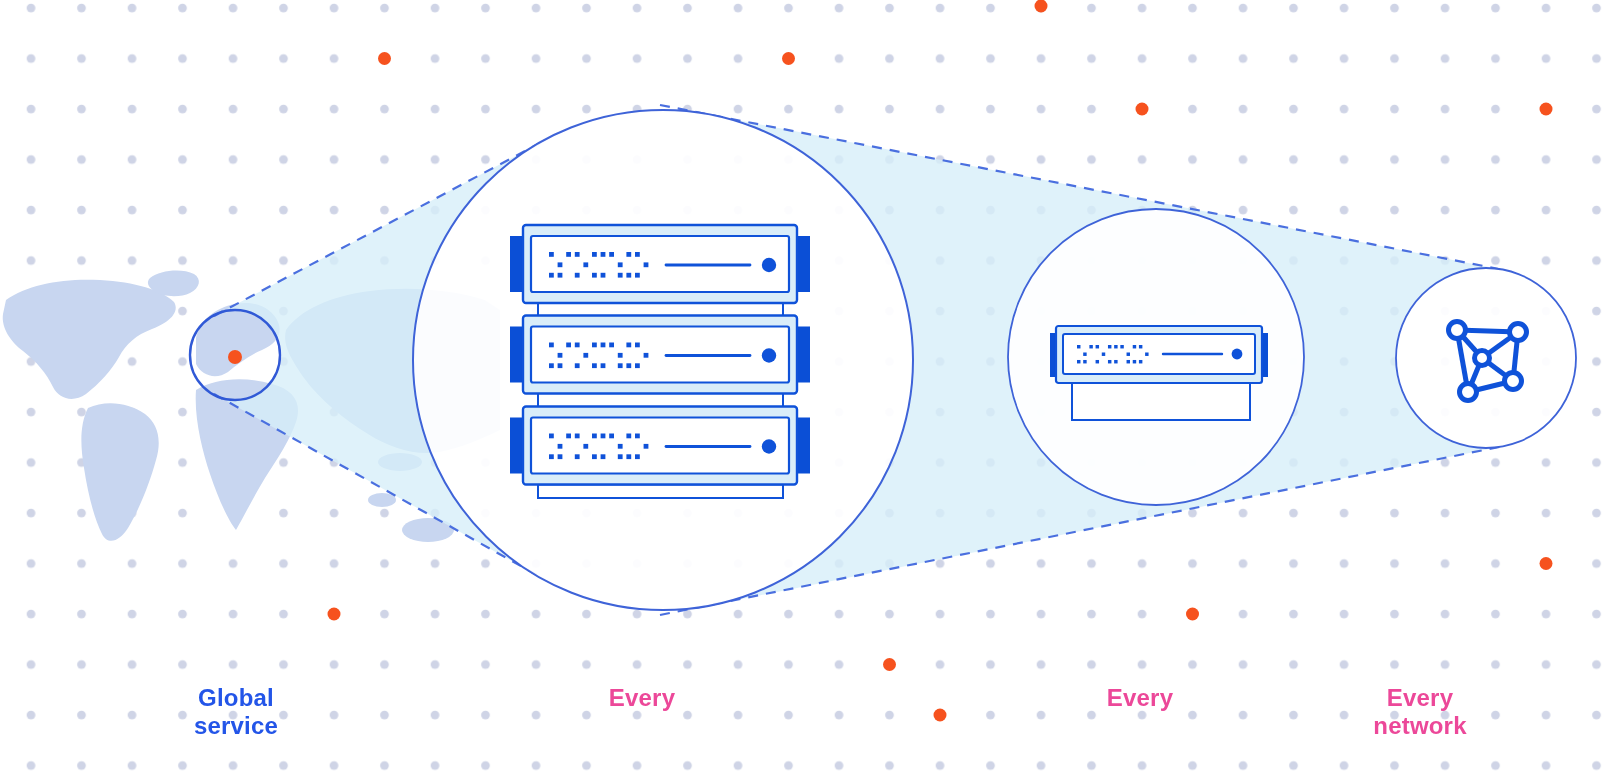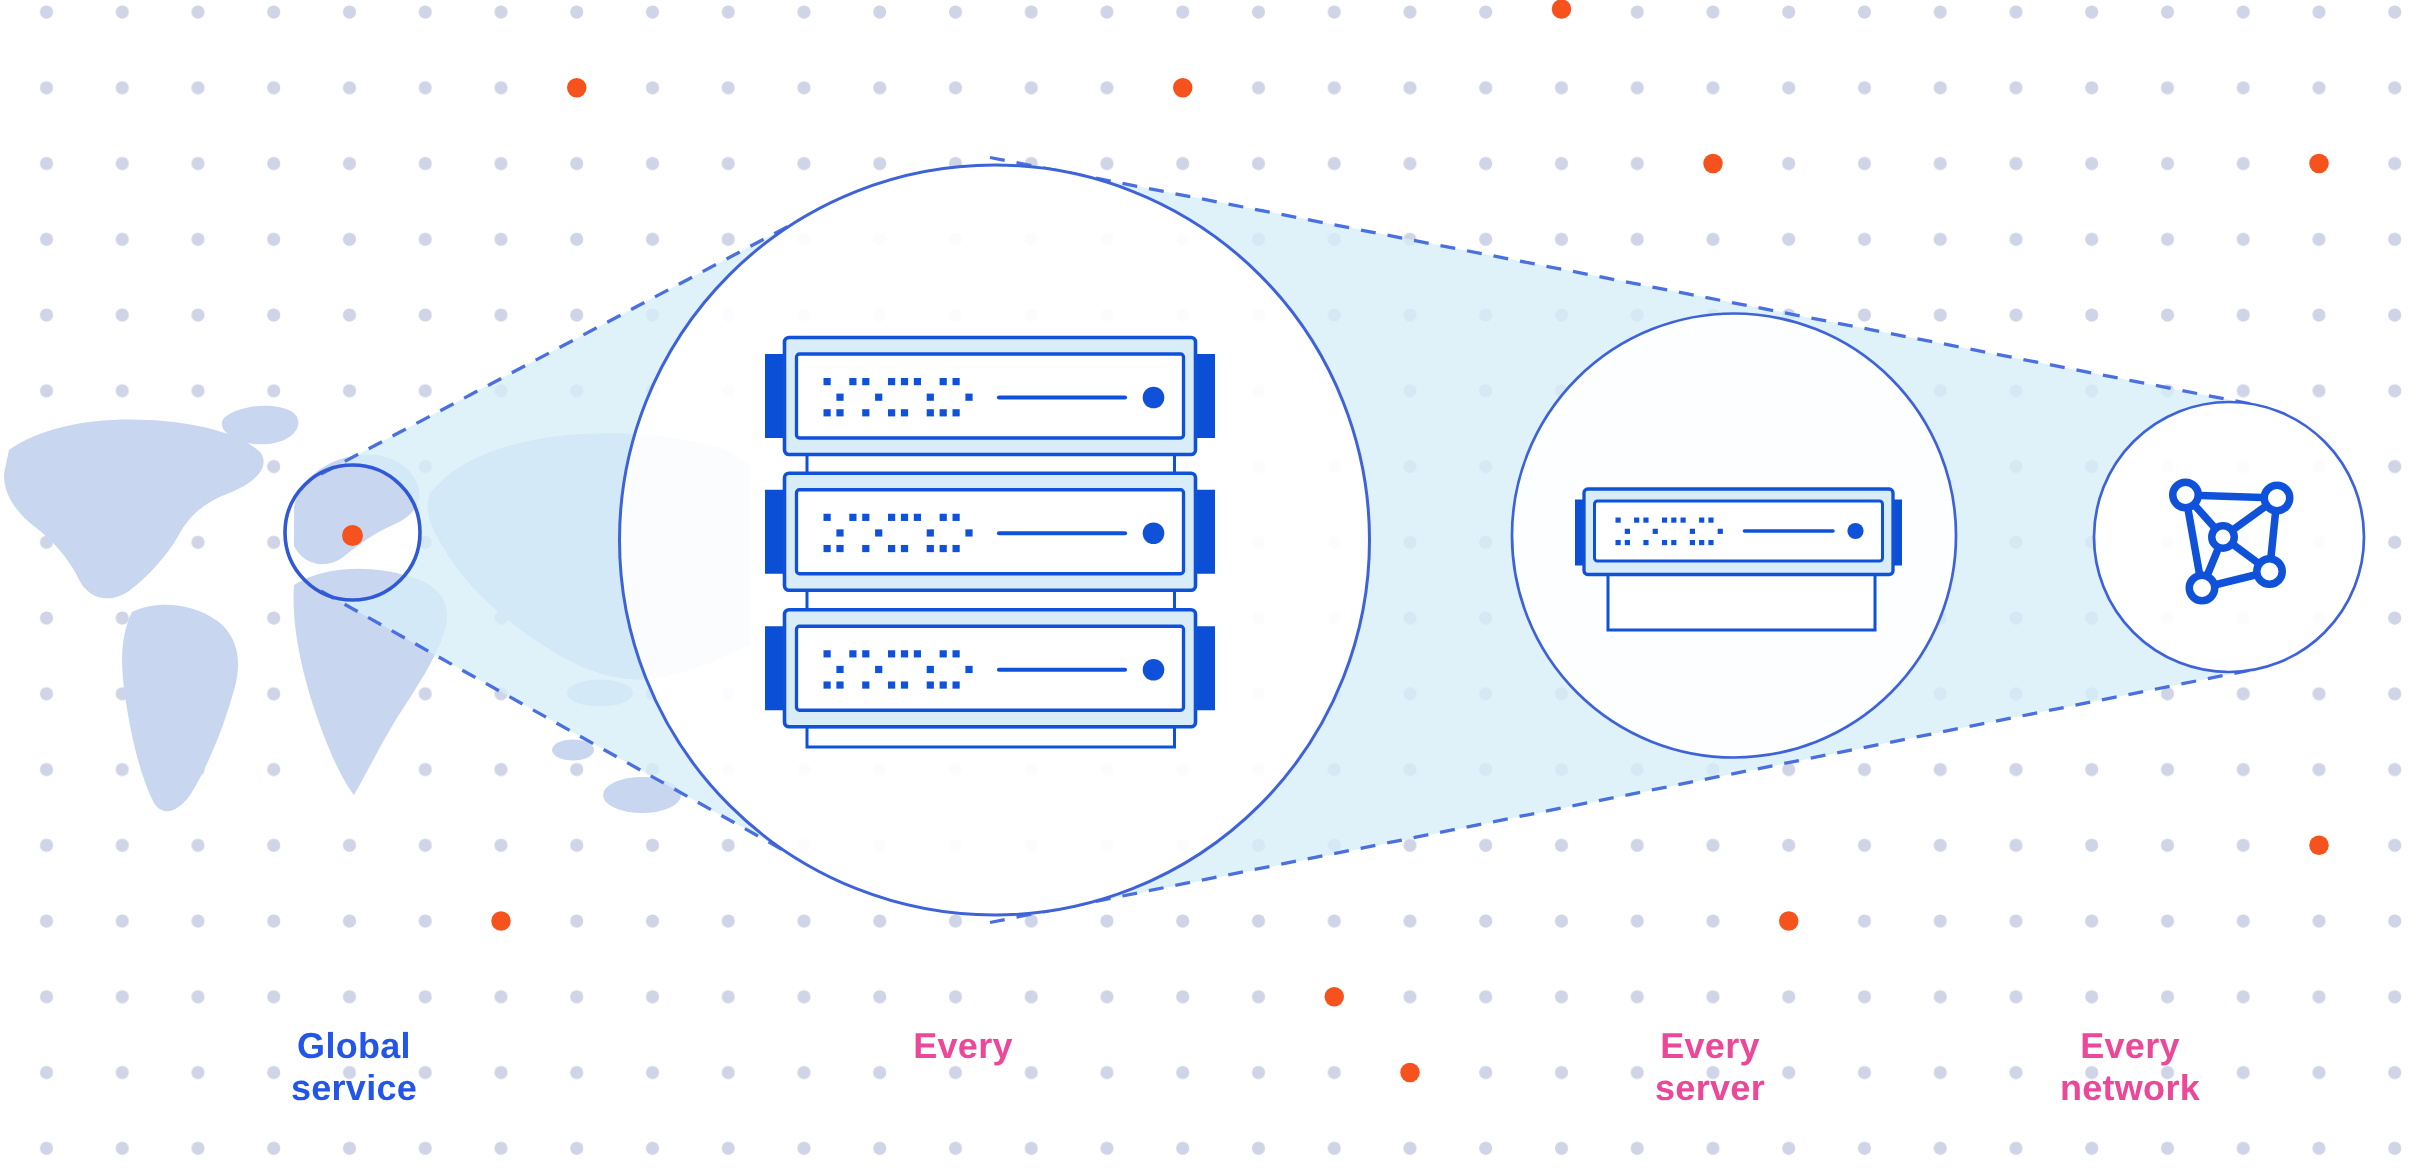--- a/index.html
+++ b/index.html
@@ -175,20 +175,19 @@
 
 <div class="stage-label blue" style="left:236px;top:684px;">
   <span>Global</span>
   <span>service</span>
 </div>
 <div class="stage-label" style="left:642px;top:684px;">
   <span>Every</span>
 </div>
 <div class="stage-label" style="left:1140px;top:684px;">
   <span>Every</span>
-  <span>server</span>
 </div>
 <div class="stage-label" style="left:1420px;top:684px;">
   <span>Every</span>
   <span>network</span>
 </div>
 
 </div>
 
 </body></html>

